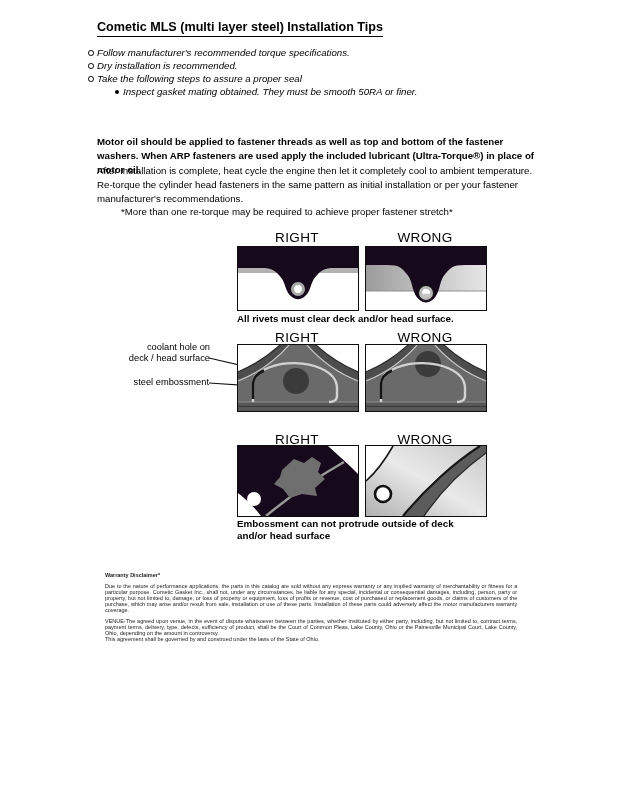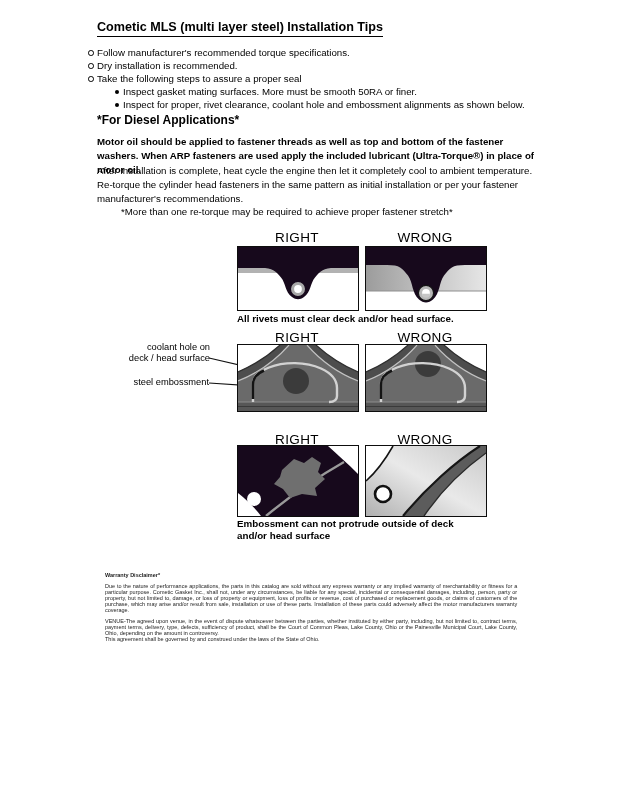--- a/index.html
+++ b/index.html
@@ -4,21 +4,21 @@
 <style>
   html,body{margin:0;padding:0;background:#ffffff;}
   .page{
     position:relative;width:618px;height:644px;background:#ffffff;
     font-family:"Liberation Sans",sans-serif;color:#000;overflow:hidden;
   }
   .title{
     position:absolute;left:97px;top:20px;font-size:12.6px;font-weight:bold;
     border-bottom:1.6px solid #000;padding-bottom:2px;white-space:nowrap;
   }
-  .tips{position:absolute;left:88px;top:46px;font-size:9.7px;line-height:13px;width:460px;}
+  .tips{position:absolute;left:88px;top:46px;font-size:9.7px;line-height:13px;width:460px;font-style:italic;}
   .tip{position:relative;padding-left:9px;}
   .tip::before{content:"";position:absolute;left:0;top:4px;width:3.6px;height:3.6px;border:1px solid #000;border-radius:50%;}
   .subtip{position:relative;margin-left:27px;padding-left:8px;}
   .subtip::before{content:"";position:absolute;left:0;top:4.6px;width:4.4px;height:4.4px;background:#000;border-radius:50%;}
   .h2{position:absolute;left:97px;top:113px;font-size:12px;font-weight:bold;}
   .para{position:absolute;left:97px;width:448px;font-size:9.7px;line-height:14px;}
   .fig-label{position:absolute;width:120px;text-align:center;font-size:13.5px;letter-spacing:0.4px;}
   .panel{position:absolute;width:120px;border:1.6px solid #0d0d0d;box-sizing:content-box;background:#fff;}
   .panel svg{display:block;}
   .caption{position:absolute;left:237px;font-size:9.8px;font-weight:bold;line-height:11.5px;}
@@ -39,25 +39,23 @@
 <body>
 
 <div class="page">
 
   <div class="title">Cometic MLS (multi layer steel) Installation Tips</div>
 
   <div class="tips">
     <div class="tip">Follow manufacturer's recommended torque specifications.</div>
     <div class="tip">Dry installation is recommended.</div>
     <div class="tip">Take the following steps to assure a proper seal</div>
-    <div class="subtip">Inspect gasket mating surfaces.  More must be smooth 50RA or finer.</div>
-    <div class="subtip">Inspect for proper, rivet clearance, coolant hole and embossment alignments as shown below.</div>
+    <div class="subtip">Inspect gasket mating obtained.  They must be smooth 50RA or finer.</div>
   </div>
 
-  <div class="h2">*For Diesel Applications*</div>
   <div class="para" style="top:135px;font-weight:bold;">Motor oil should be applied to fastener threads as well as top and bottom of the fastener washers. When ARP fasteners are used apply the included lubricant (Ultra-Torque®) in place of motor oil.</div>
   <div class="para" style="top:164px;">After Installation is complete, heat cycle the engine then let it completely cool to ambient temperature. Re-torque the cylinder head fasteners in the same pattern as initial installation or per your fastener manufacturer's recommendations.</div>
   <div class="para" style="top:205px;margin-left:24px;">*More than one re-torque may be required to achieve proper fastener stretch*</div>
 
   <div class="fig-label" style="left:237px;top:230px;">RIGHT</div>
   <div class="fig-label" style="left:365px;top:230px;">WRONG</div>
 
   <div class="panel" style="left:237px;top:246px;height:63px;">
     <svg width="120" height="63" viewBox="0 0 120 63">
       <rect width="120" height="63" fill="#ffffff"></rect>

